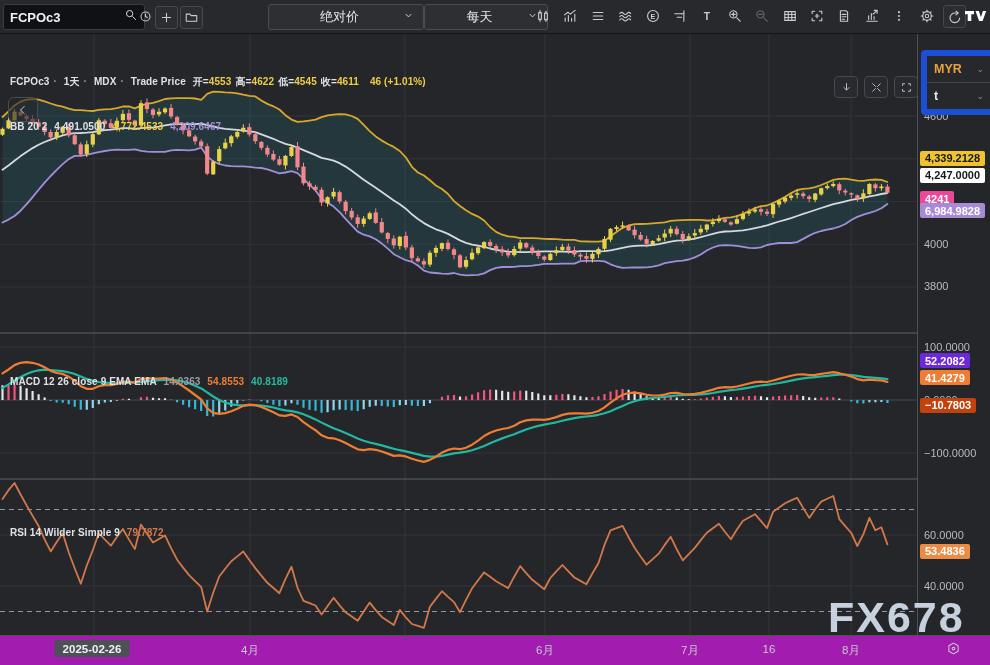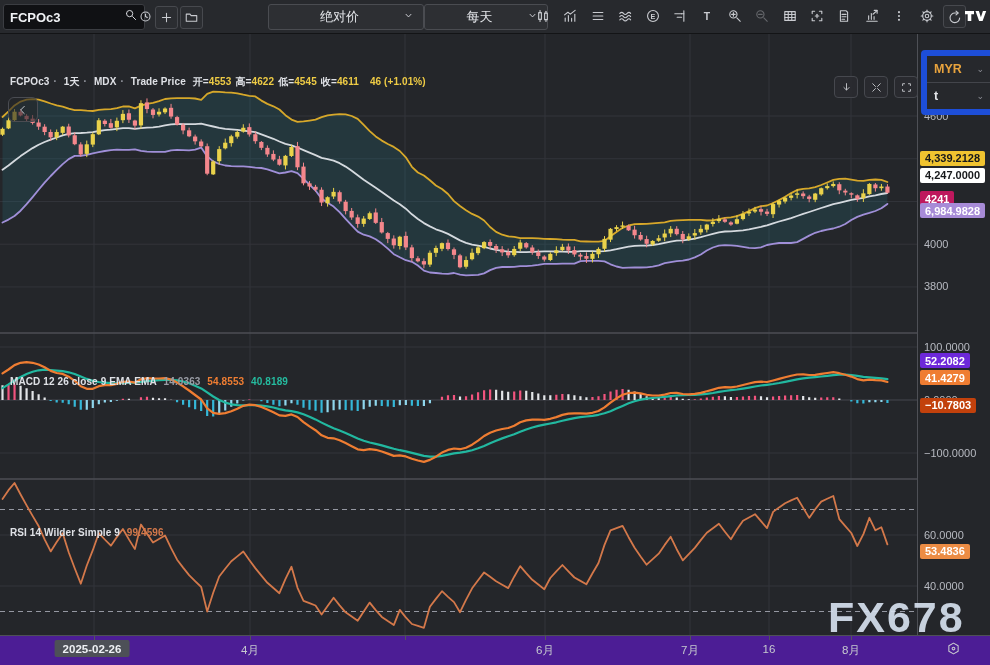--- a/index.html
+++ b/index.html
@@ -32,21 +32,21 @@
   #right-axis{position:absolute;left:917px;top:33px;width:73px;height:602px;border-left:1px solid #4e5056;background:#24262a;z-index:10;cursor:ns-resize;}
   .tick{position:absolute;left:6px;font-size:11px;color:#b7bac1;}
   .chip{position:absolute;left:2px;font-size:11px;font-weight:600;padding:1.5px 5px;border-radius:2px;white-space:nowrap;}
   #currency-box{position:absolute;left:3px;top:17px;width:64px;height:53px;border:6px solid #1d4ed8;border-radius:4px;background:#26282c;z-index:15;}
   .cur-row{height:26px;display:flex;align-items:center;justify-content:space-between;padding:0 7px;cursor:pointer;}
   .cur-row:first-child{border-bottom:1px solid #43454b;}
   #cur-label{color:#e8a33d;font-weight:700;font-size:12.5px;}
   #unit-label{color:#e3e5e9;font-weight:700;font-size:12.5px;}
   .mini-chev{color:#8b8e96;font-size:9px;}
   
-  #time-axis{position:absolute;left:0;top:635px;width:990px;height:30px;background:#4c1d95;border-top:1px solid #4e5056;z-index:10;cursor:ew-resize;}
+  #time-axis{position:absolute;left:0;top:635px;width:990px;height:30px;background:#a21caf;border-top:1px solid #4e5056;z-index:10;cursor:ew-resize;}
   .t-label{position:absolute;top:7px;transform:translateX(-50%);font-size:11.5px;color:#c6c9cf;}
   .t-chip{background:#4d5057;color:#eef0f4;font-weight:700;padding:2.5px 8px;border-radius:2px;top:4px;}
   #axis-gear{position:absolute;left:946px;top:5px;color:#c9cbd0;}
   
   #watermark{position:absolute;left:828px;top:596px;z-index:30;font-size:43px;font-weight:600;letter-spacing:2px;
              color:rgba(214,223,238,.92);pointer-events:none;line-height:1;}
 </style>
 </head>
 <body>
 
@@ -780,20 +780,26 @@
     </div>
 
     <div id="back-btn">
         <svg viewBox="0 0 20 20" width="14" height="14">
           <g fill="none" stroke="currentColor" stroke-width="1.4" stroke-linecap="round" stroke-linejoin="round">
             <path d="M11.8 4.8 6.6 10l5.2 5.2"></path>
           </g>
         </svg>
       </div>
 
+    <div class="legend-row" style="left:10px;top:88px;">
+      <span class="lg-w">BB 20 2</span>
+      <span class="lg-w">4,491.0500</span>
+      <span class="lg-yellow">4,772.4533</span>
+      <span class="lg-purple">4,209.6467</span>
+    </div>
 
     <div id="pane-buttons">
         <div class="pane-btn">
           <svg viewBox="0 0 20 20" width="13" height="13">
             <g fill="none" stroke="currentColor" stroke-width="1.4" stroke-linecap="round" stroke-linejoin="round">
               <path d="M10 4v9.5"></path>
               <path d="M6 10l4 4 4-4"></path>
             </g>
           </svg>
         </div>
@@ -815,21 +821,21 @@
 
     <div class="legend-row" style="left:10px;top:343px;">
       <span class="lg-w">MACD 12 26 close 9 EMA EMA</span>
       <span class="lg-gray">14.0363</span>
       <span class="lg-orange">54.8553</span>
       <span class="lg-teal">40.8189</span>
     </div>
 
     <div class="legend-row" style="left:10px;top:494px;">
       <span class="lg-w">RSI 14 Wilder Simple 9</span>
-      <span class="lg-rorange">99.4596</span>
+      <span class="lg-rorange">79.7872</span>
     </div>
   </div>
 
   <div id="right-axis">
     <div id="currency-box">
       <div class="cur-row">
         <span id="cur-label">MYR</span>
         <span class="mini-chev">⌄</span>
       </div>
       <div class="cur-row">
@@ -842,21 +848,21 @@
       <div class="tick" style="top: 161.98px;">4200</div>
       <div class="tick" style="top: 204.72px;">4000</div>
       <div class="tick" style="top: 247.46px;">3800</div>
       <div class="tick" style="top: 307.5px;">100.0000</div>
       <div class="tick" style="top: 360.5px;">0.0000</div>
       <div class="tick" style="top: 413.5px;">−100.0000</div>
       <div class="tick" style="top: 495.5px;">60.0000</div>
       <div class="tick" style="top: 546.5px;">40.0000</div>
       <div class="chip" style="top: 117.718px; background: rgb(240, 195, 48); color: rgb(23, 24, 27);">4,339.2128</div>
       <div class="chip" style="top: 134.718px; background: rgb(255, 255, 255); color: rgb(23, 24, 27);">4,247.0000</div>
-      <div class="chip" style="top: 158px; background: #be185d; color: rgb(255, 255, 255);">4241</div>
+      <div class="chip" style="top: 158px; background: #ec4899; color: rgb(255, 255, 255);">4241</div>
       <div class="chip" style="top: 170.142px; background: rgb(167, 139, 215); color: rgb(255, 255, 255);">6,984.9828</div>
       <div class="chip" style="top: 320.043px; background: #6d28d9; color: rgb(255, 255, 255);">52.2082</div>
       <div class="chip" style="top: 337.043px; background: rgb(239, 125, 50); color: rgb(255, 255, 255);">41.4279</div>
       <div class="chip" style="top: 364.714px; background: #c2410c; color: rgb(255, 255, 255);">−10.7803</div>
       <div class="chip" style="top: 510.617px; background: rgb(236, 140, 68); color: rgb(255, 255, 255);">53.4836</div>
     </div>
 
   <div id="time-axis">
     <span id="axis-gear"><svg viewBox="0 0 20 20" width="15" height="15">
           <g fill="none" stroke="currentColor" stroke-width="1.4" stroke-linecap="round" stroke-linejoin="round">

